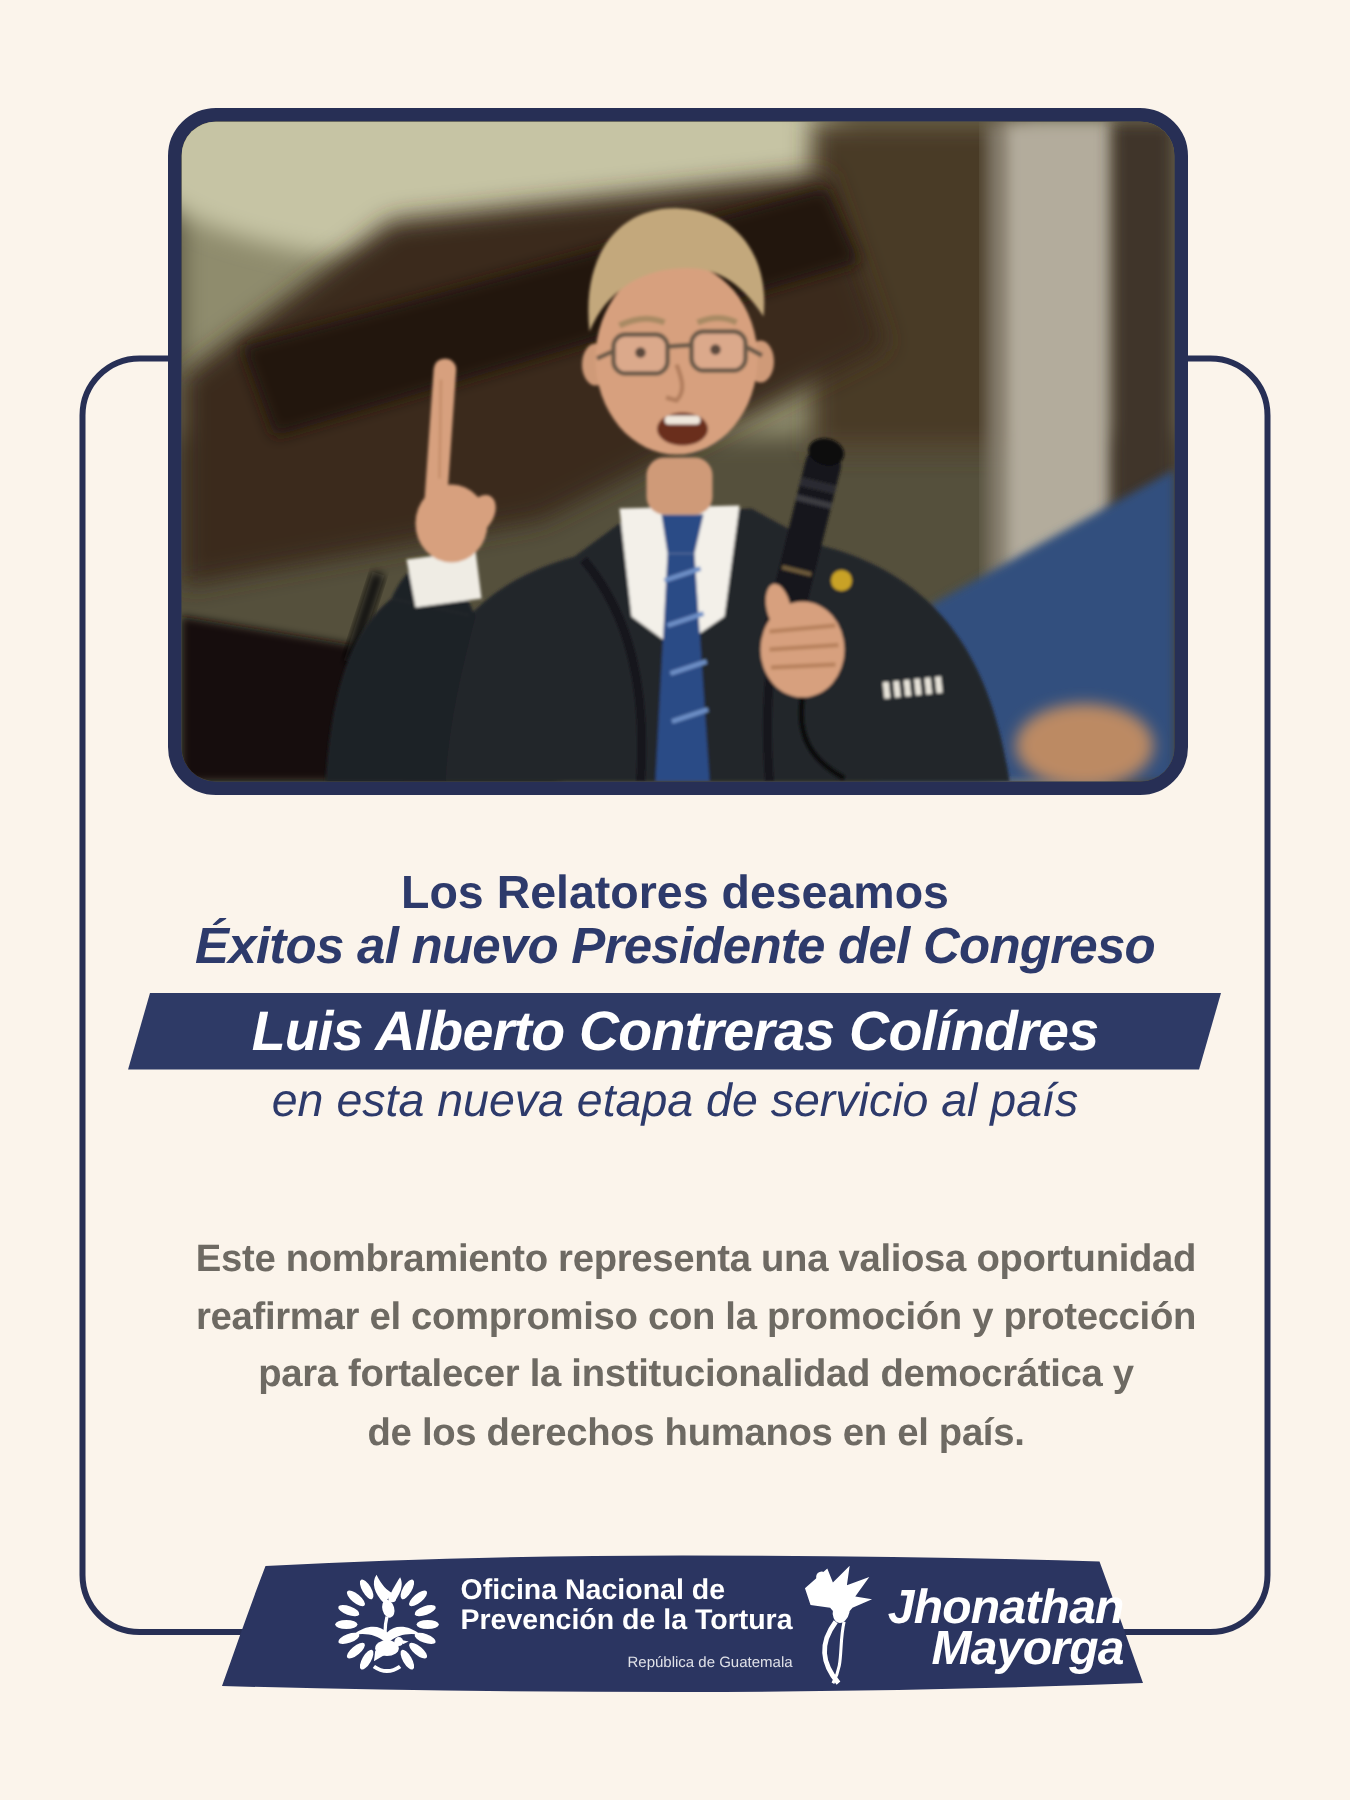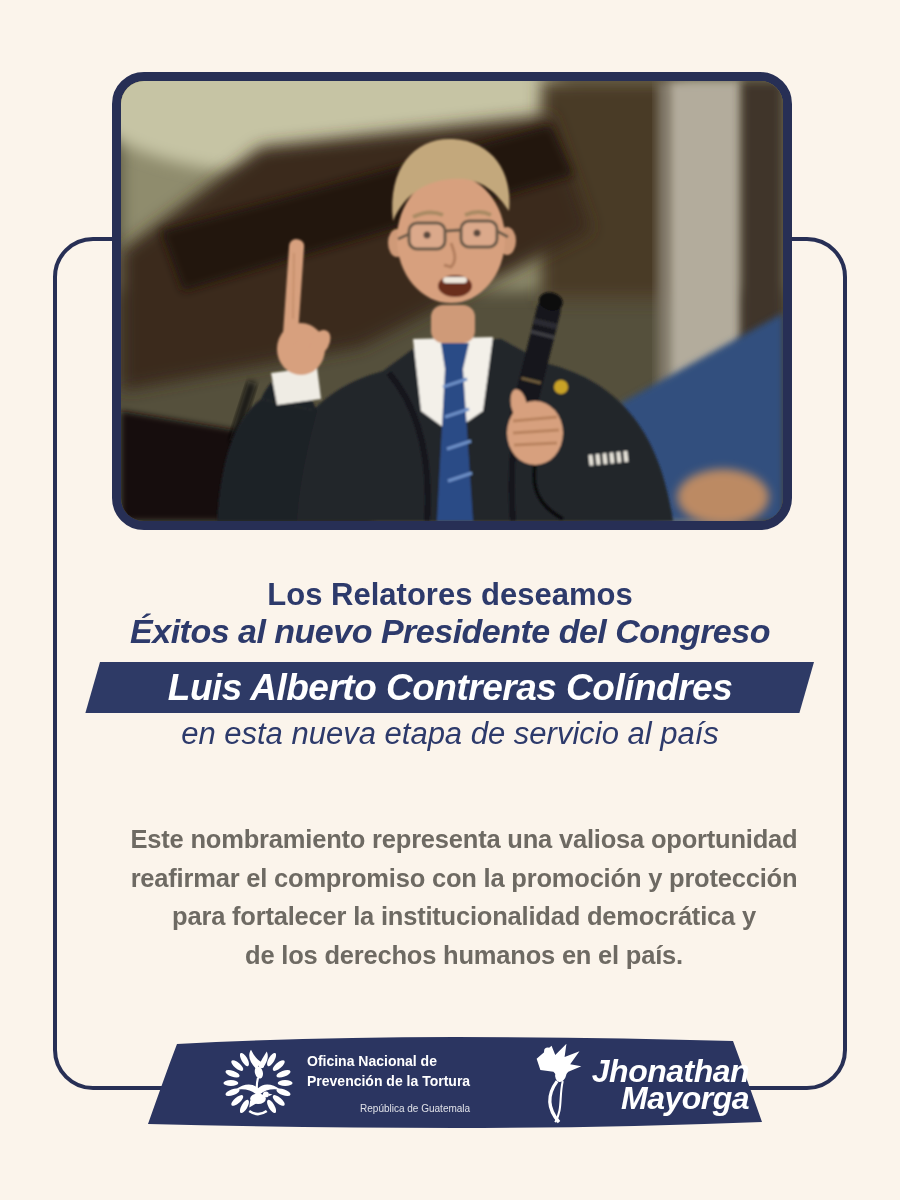--- a/index.html
+++ b/index.html
@@ -19,21 +19,21 @@
   .banner{position:absolute;left:100px;top:662px;width:714px;height:51px;background:#2E3A66;
           transform:skewX(-16deg);transform-origin:0 0;z-index:3;}
   .banner-text{top:667px;font-size:37px;font-weight:bold;font-style:italic;color:#FFFFFF;letter-spacing:-0.5px;}
   .h-bottom{top:716px;font-size:31px;font-weight:normal;font-style:italic;color:#2D3A6B;}
   .para{top:820px;font-size:25.5px;font-weight:600;color:#6E6A63;line-height:38.5px;letter-spacing:-0.2px;margin-left:28px;}
   
   .ribbon{position:absolute;left:147px;top:1036px;width:616px;height:92px;z-index:5;color:#fff;}
   .ribbon .shape{position:absolute;left:0;top:0;width:616px;height:92px;}
   .emblem{position:absolute;left:76px;top:9px;width:70px;height:76px;}
   .org{position:absolute;left:160px;top:15px;text-align:left;line-height:20px;}
-  .org .l1,.org .l2{font-size:14px;font-weight:bold;}
+  .org .l1,.org .l2{font-size:19px;font-weight:bold;}
   .org .l3{font-size:10px;font-weight:normal;color:rgba(255,255,255,0.85);margin-top:8px;text-align:right;}
   .bird{position:absolute;left:384px;top:6px;width:56px;height:82px;}
   .sig{position:absolute;left:420px;top:22px;text-align:right;font-style:italic;font-weight:bold;
        font-size:32px;line-height:27px;letter-spacing:-0.5px;margin-left:20px;}
   .sig .last{margin-left:34px;}
 </style>
 </head>
 <body>
 
 <div class="page">

